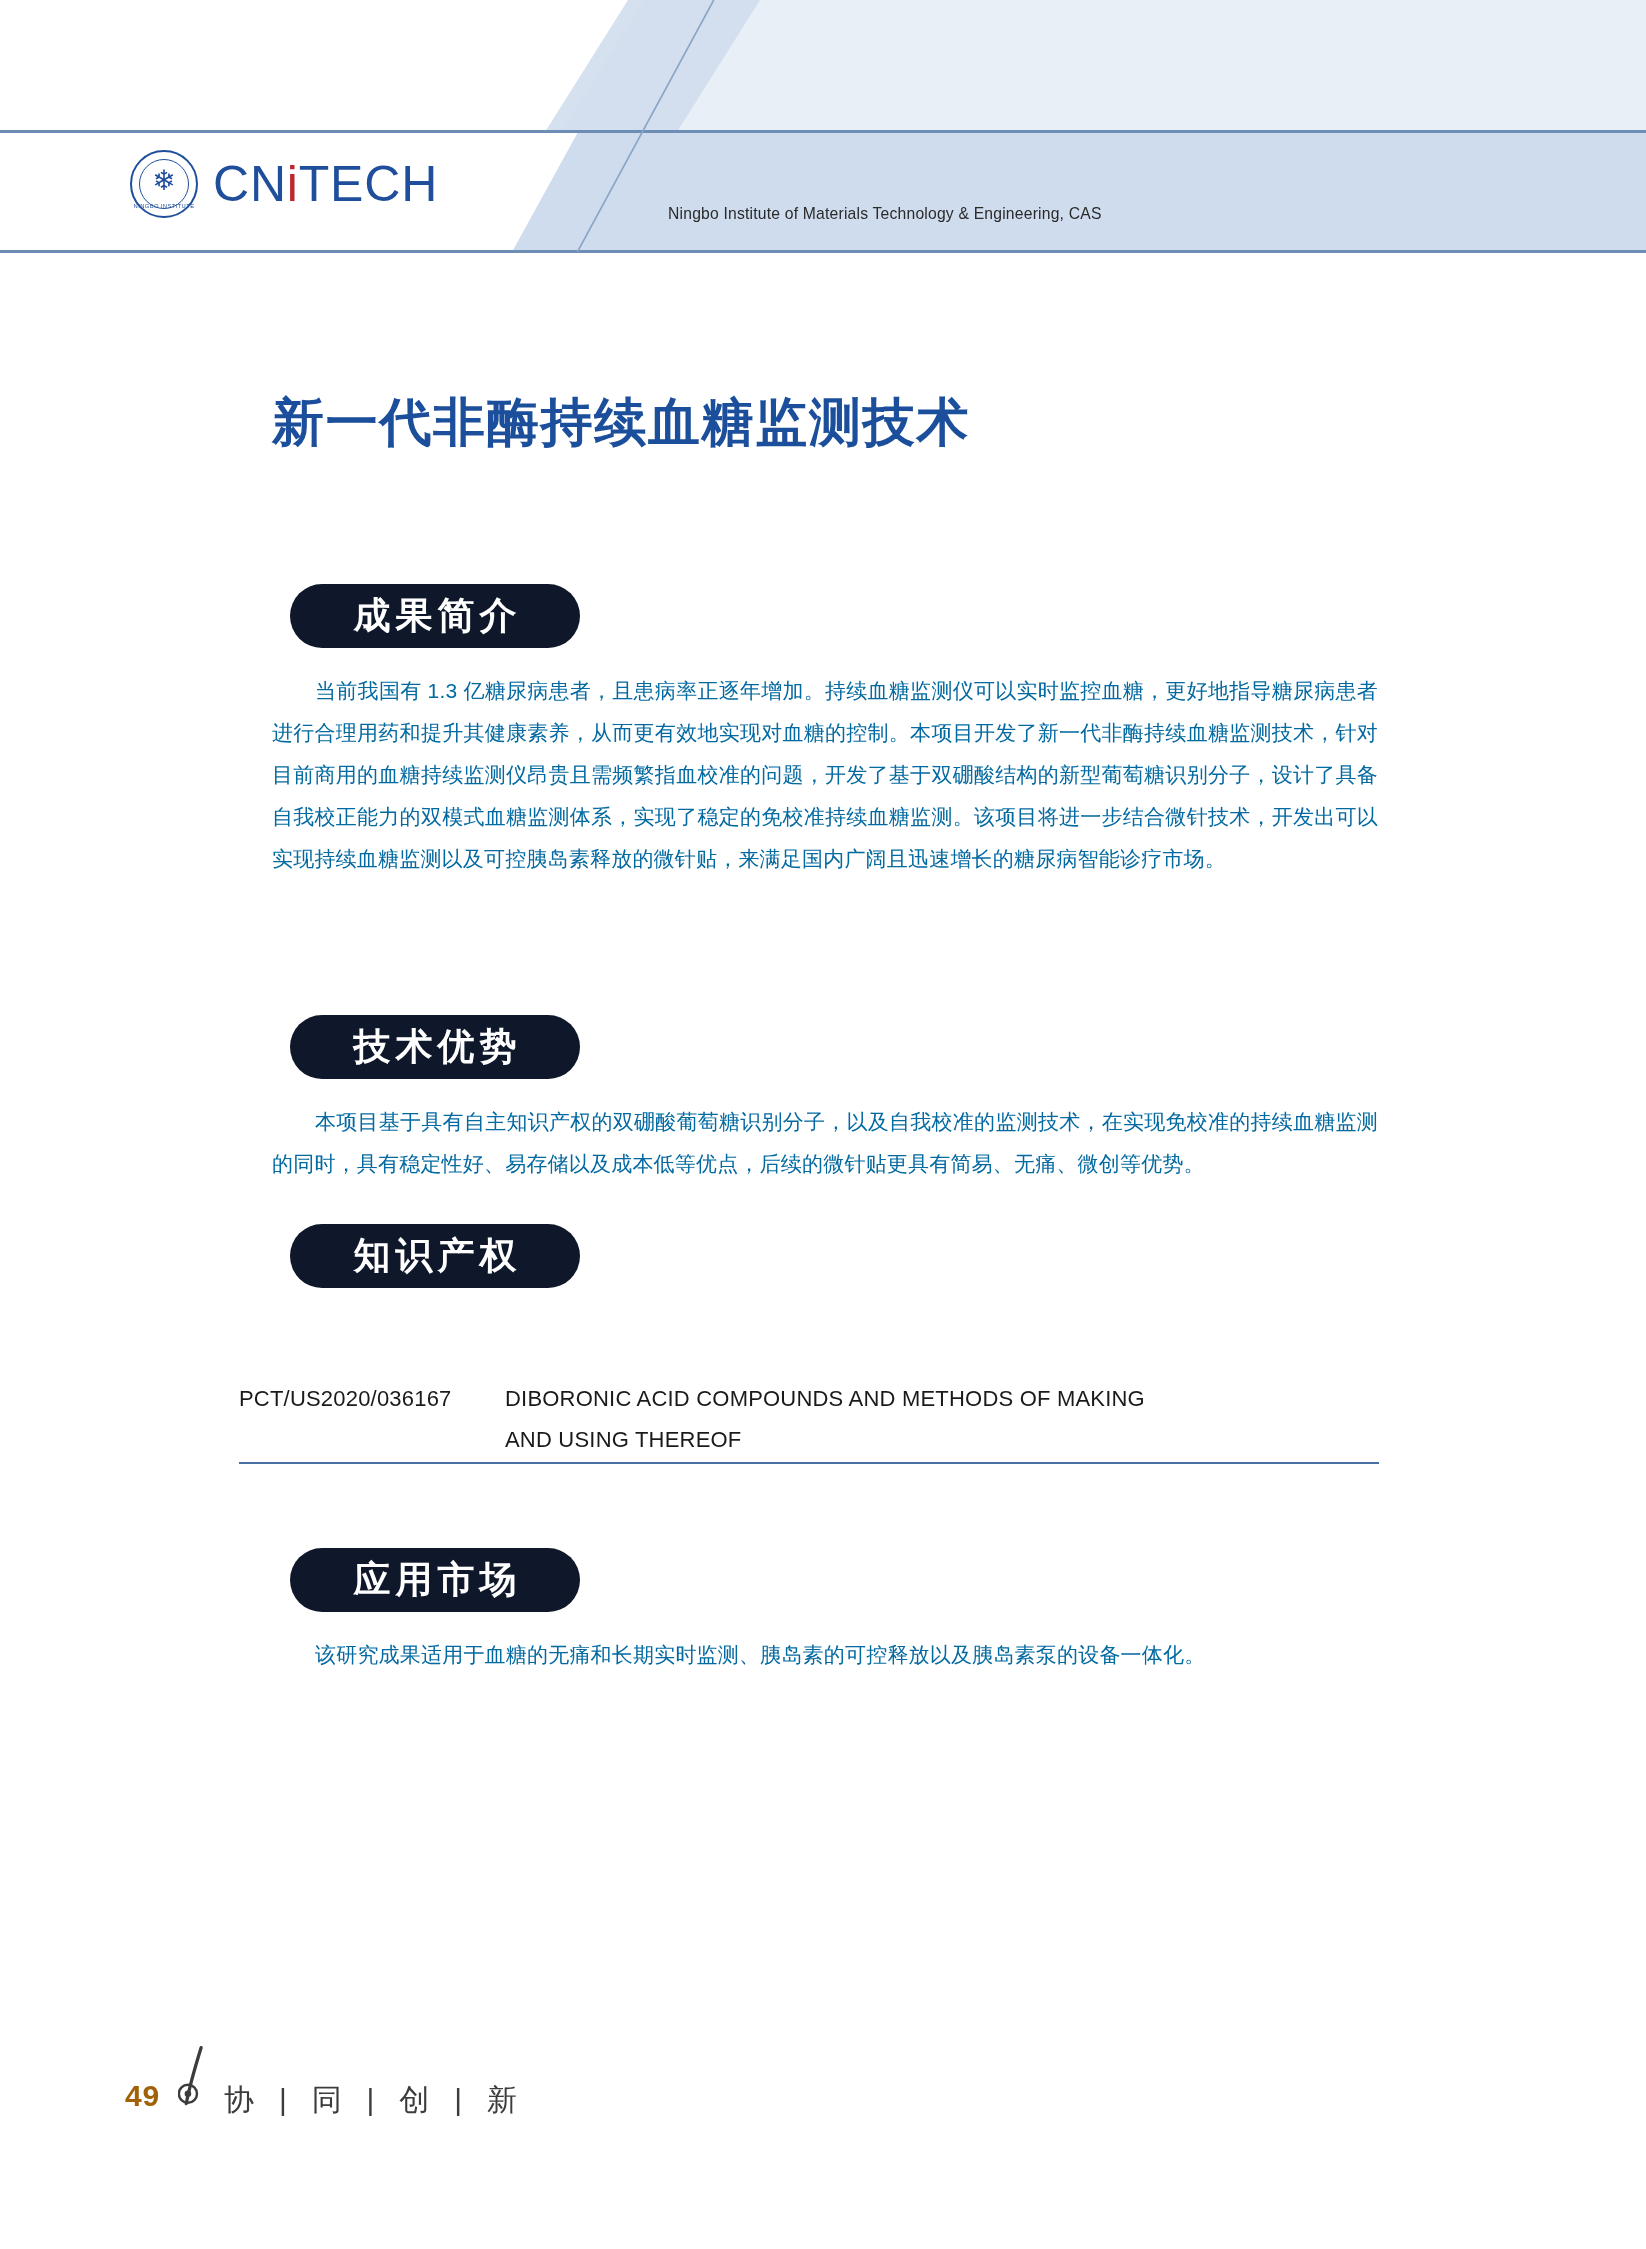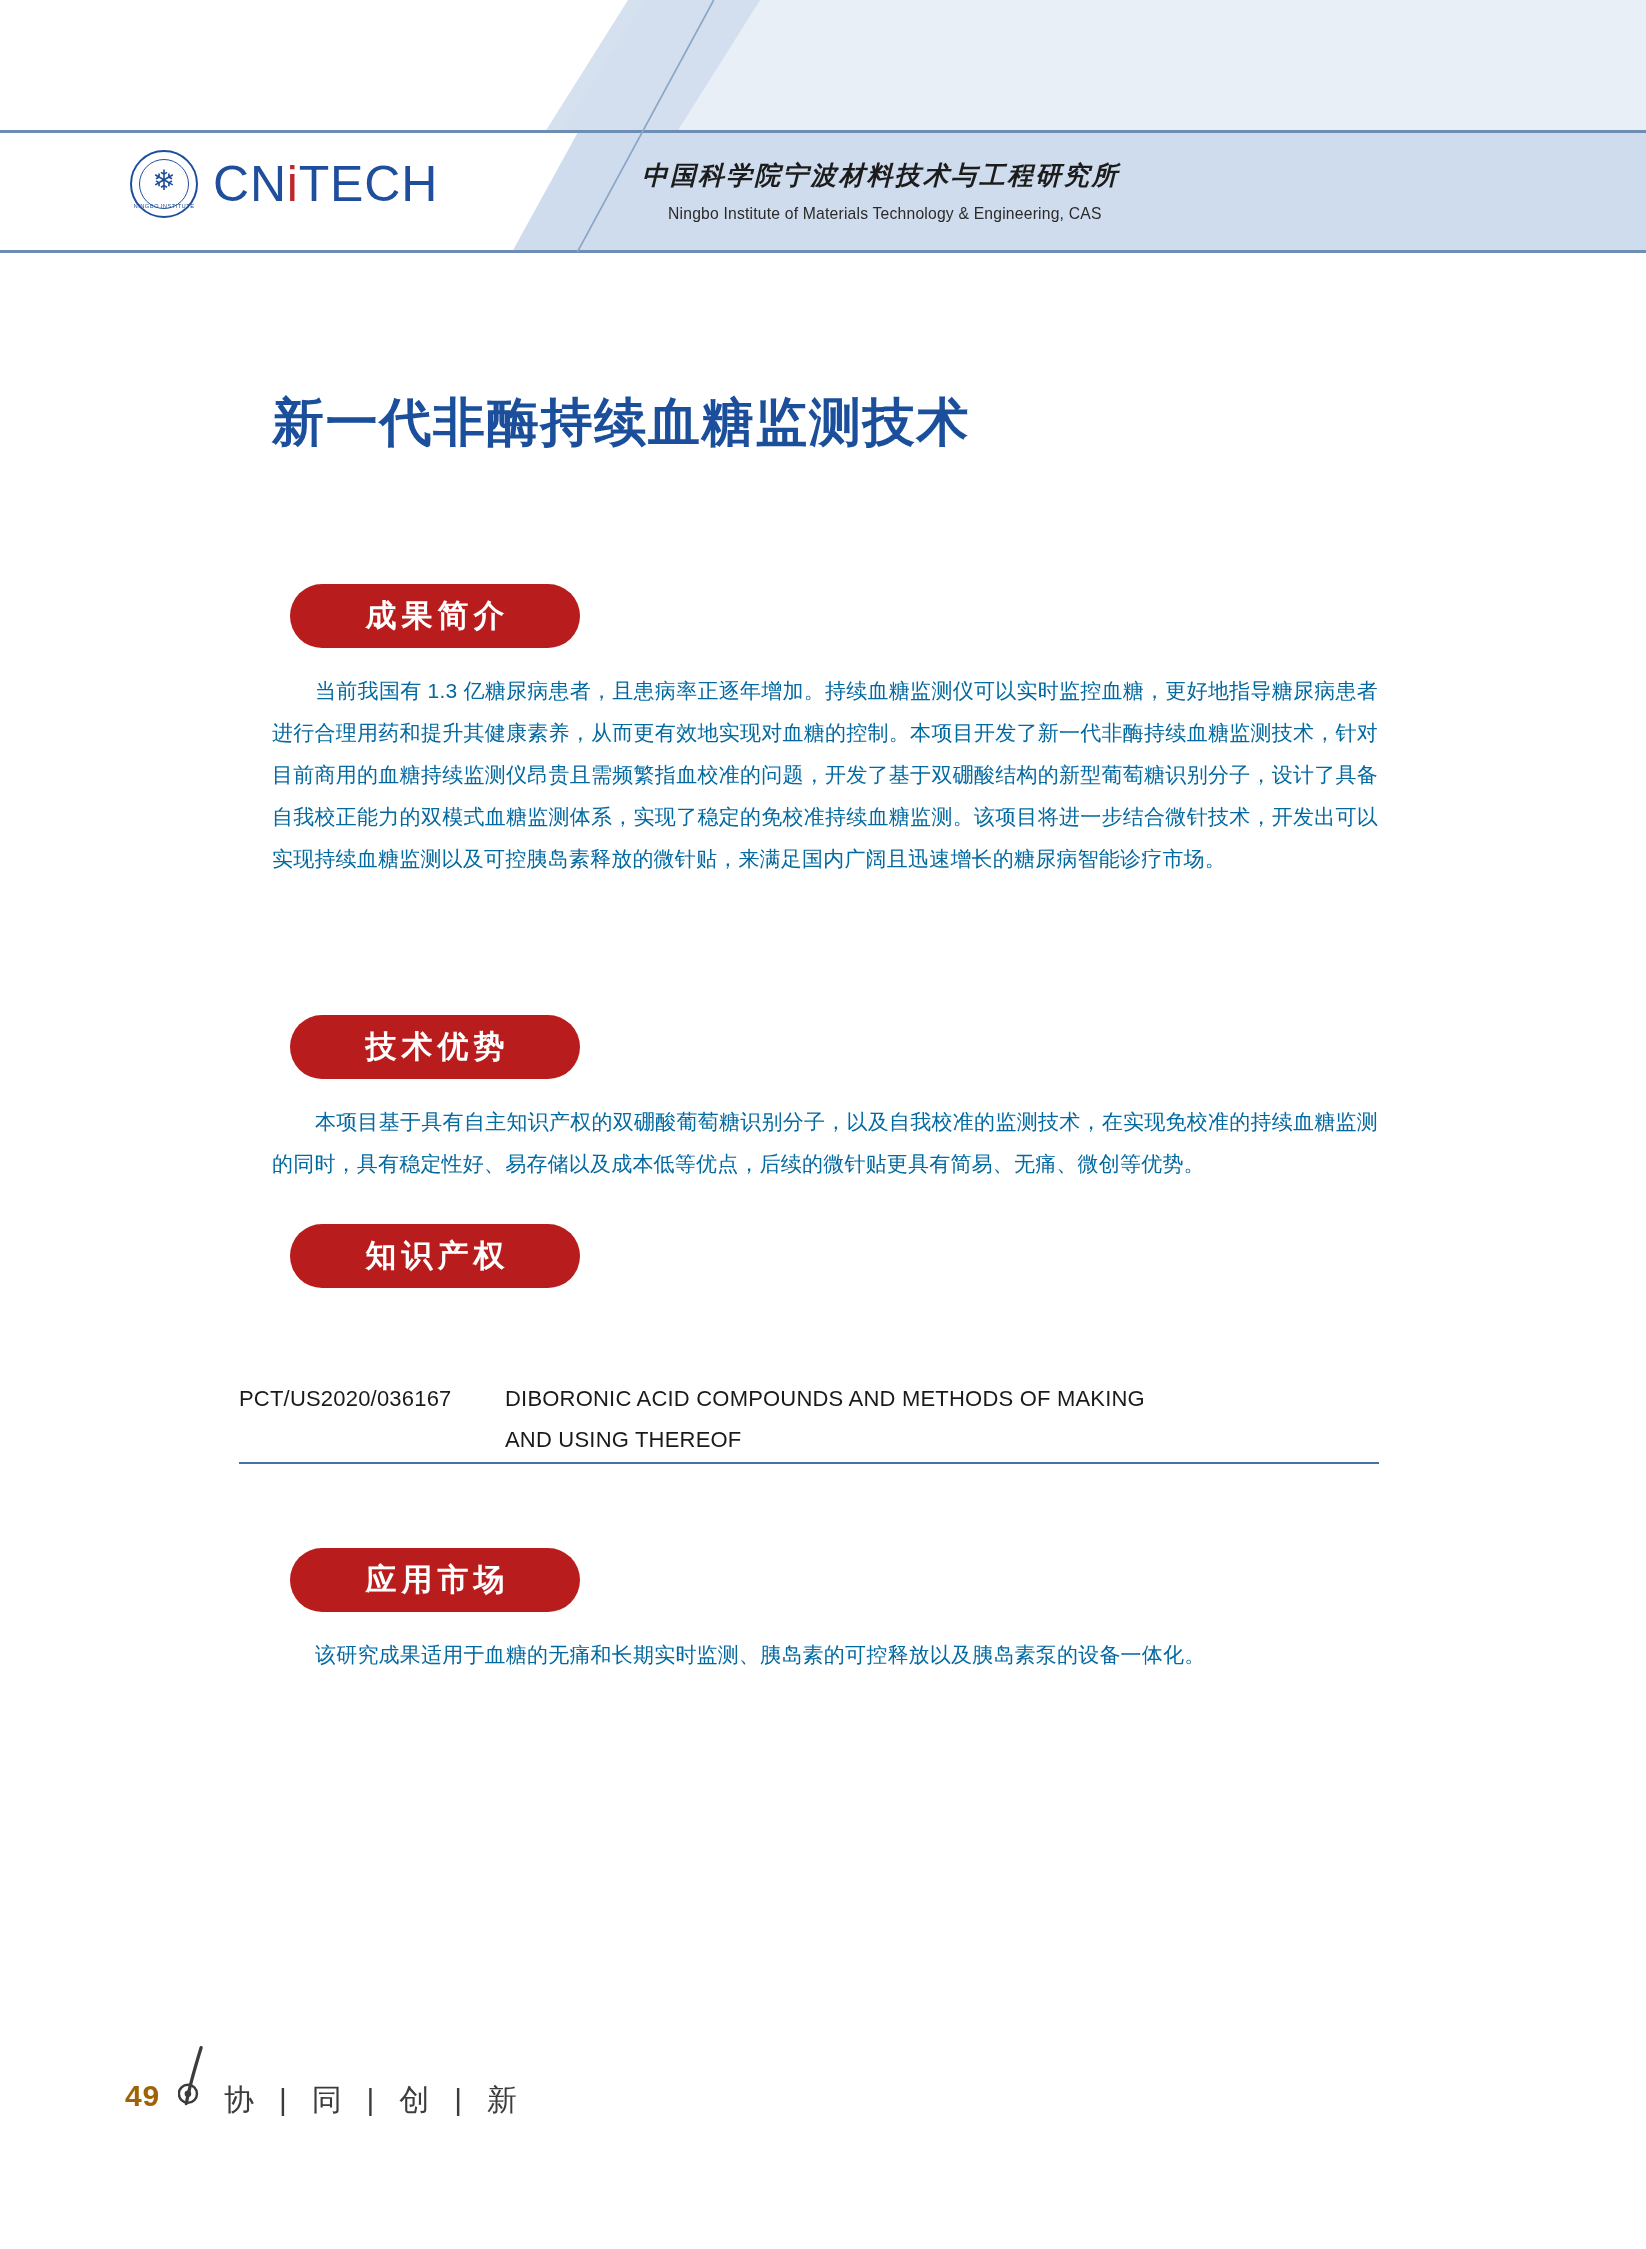--- a/index.html
+++ b/index.html
@@ -177,23 +177,23 @@
     color: #1b4e9b;
     letter-spacing: 1.7px;
     white-space: nowrap;
   }
 
   .section-pill {
     position: absolute;
     width: 290px;
     height: 64px;
     border-radius: 32px;
-    background: #b91c1c;
+    background: #0f172a;
     color: #ffffff;
-    font-size: 31px;
+    font-size: 37px;
     font-weight: bold;
     letter-spacing: 5px;
     display: flex;
     align-items: center;
     justify-content: center;
     box-sizing: border-box;
     text-indent: 5px;
   }
 
   .body-text {
@@ -265,21 +265,20 @@
   </svg>
 
   <div class="logo-wrap">
     <div class="logo-mark">
       <span class="snow">❄</span>
       <span class="arc">NINGBO INSTITUTE</span>
     </div>
     <div class="logo-text"><span>CN</span><span class="dot">i</span><span>TECH</span></div>
   </div>
 
-  <div class="hdr-cn">中国科学院宁波材料技术与工程研究所</div>
   <div class="hdr-en">Ningbo Institute of Materials Technology &amp; Engineering, CAS</div>
 </div>
 
 <div class="page-title">新一代非酶持续血糖监测技术</div>
 
 <div class="section-pill" style="left:290px; top:584px;">成果简介</div>
 <div class="body-text" style="left:272px; top:670px; width:1106px;"><span class="indent"></span><span>当前我国有 1.3 亿糖尿病患者，且患病率正逐年增加。持续血糖监测仪可以实时监控血糖，更好地指导糖尿病患者进行合理用药和提升其健康素养，从而更有效地实现对血糖的控制。本项目开发了新一代非酶持续血糖监测技术，针对目前商用的血糖持续监测仪昂贵且需频繁指血校准的问题，开发了基于双硼酸结构的新型葡萄糖识别分子，设计了具备自我校正能力的双模式血糖监测体系，实现了稳定的免校准持续血糖监测。该项目将进一步结合微针技术，开发出可以实现持续血糖监测以及可控胰岛素释放的微针贴，来满足国内广阔且迅速增长的糖尿病智能诊疗市场。</span></div>
 
 <div class="section-pill" style="left:290px; top:1015px;">技术优势</div>
 <div class="body-text" style="left:272px; top:1101px; width:1106px;"><span class="indent"></span><span>本项目基于具有自主知识产权的双硼酸葡萄糖识别分子，以及自我校准的监测技术，在实现免校准的持续血糖监测的同时，具有稳定性好、易存储以及成本低等优点，后续的微针贴更具有简易、无痛、微创等优势。</span></div>

